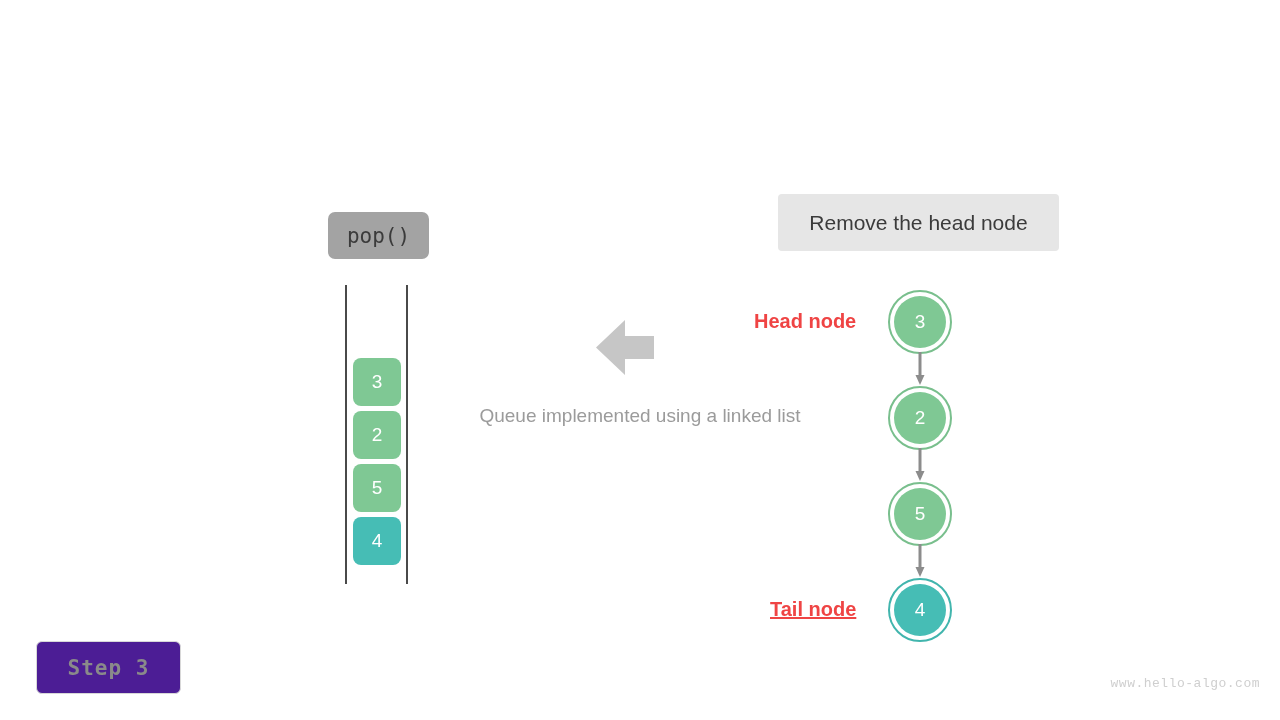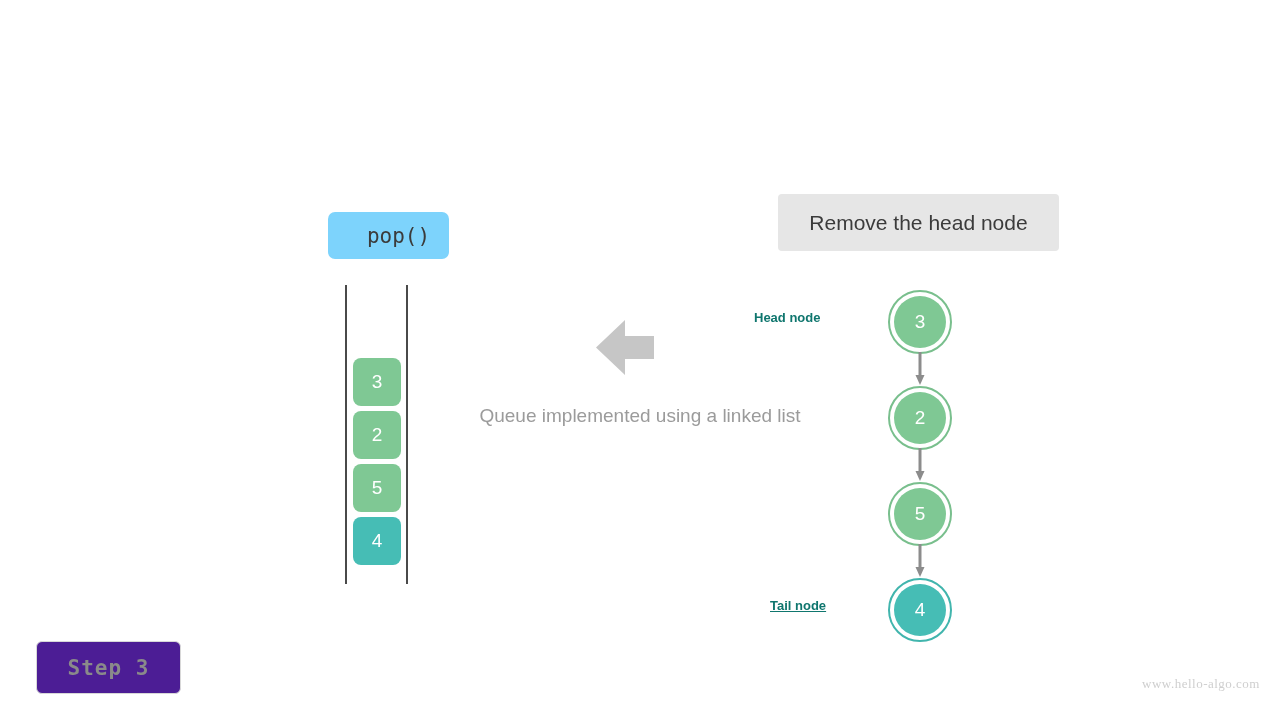--- a/index.html
+++ b/index.html
@@ -16,30 +16,29 @@
     -webkit-font-smoothing: antialiased;
   }
 
   
   #op-label {
     position: absolute;
     left: 328px;
     top: 212px;
     width: 101px;
     height: 47px;
-    background: #7dd3fc;
+    background: #a3a3a3;
     border-radius: 7px;
     display: flex;
     align-items: center;
     justify-content: center;
     font-family: "DejaVu Sans Mono", "Liberation Mono", monospace;
     font-size: 21px;
     color: #3b3b3b;
     letter-spacing: 0px;
-    padding-left: 20px;
   }
 
   
   #action-caption {
     position: absolute;
     left: 778px;
     top: 194px;
     width: 281px;
     height: 57px;
     background: #e6e6e6;
@@ -151,23 +150,23 @@
     width: 10px;
     height: 34px;
   }
   .ll-link.l0 { top: 64px; }
   .ll-link.l1 { top: 160px; }
   .ll-link.l2 { top: 256px; }
 
   
   .endpoint-label {
     position: absolute;
-    font-size: 13px;
+    font-size: 20px;
     font-weight: bold;
-    color: #0f766e;
+    color: #ef4444;
     white-space: nowrap;
   }
   #head-label { left: 754px; top: 310px; }
   #tail-label { left: 770px; top: 598px; text-decoration: underline; }
 
   
   #step-badge {
     position: absolute;
     left: 36px;
     top: 641px;
@@ -184,21 +183,21 @@
     font-weight: bold;
     color: #8a8a8a;
     letter-spacing: 1px;
   }
 
   
   #watermark {
     position: absolute;
     right: 20px;
     top: 676px;
-    font-family: Liberation Serif, serif;
+    font-family: Liberation Mono, monospace;
     font-size: 13px;
     color: #cfcfcf;
     letter-spacing: 0.5px;
     margin-left: 36px;
   }
 </style>
 </head>
 <body>
 
 <div id="op-label">pop()</div>

